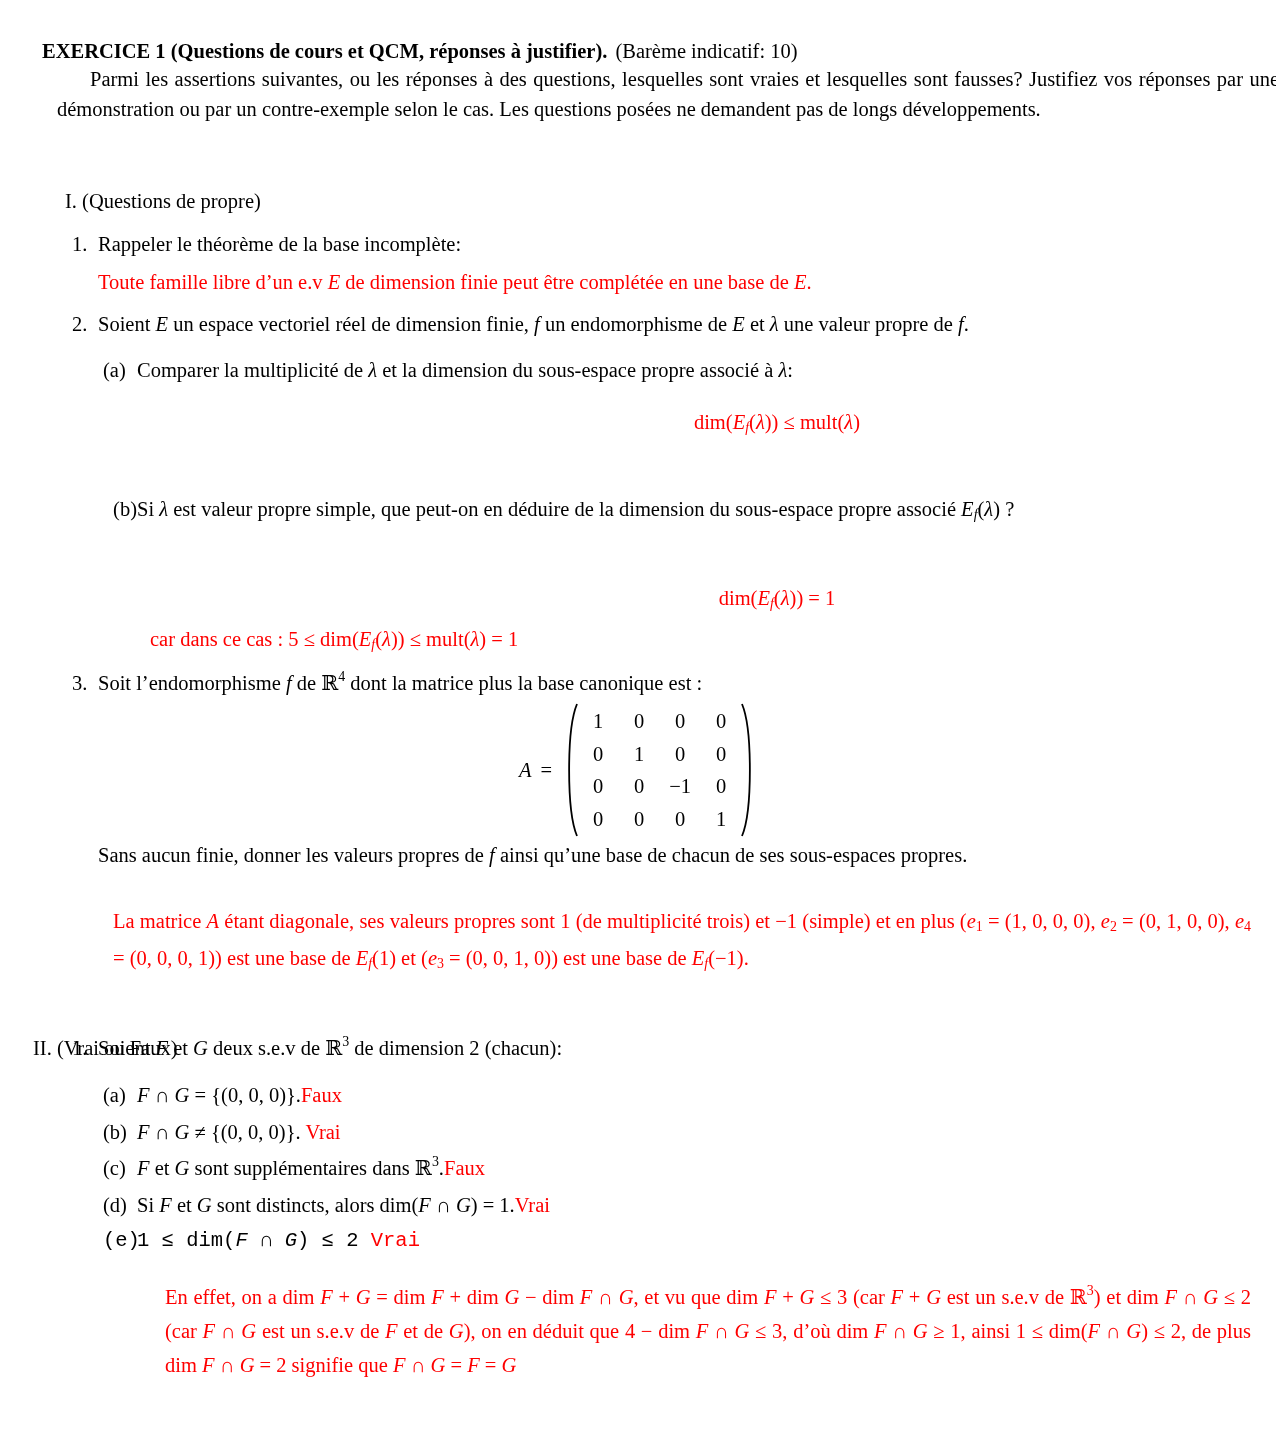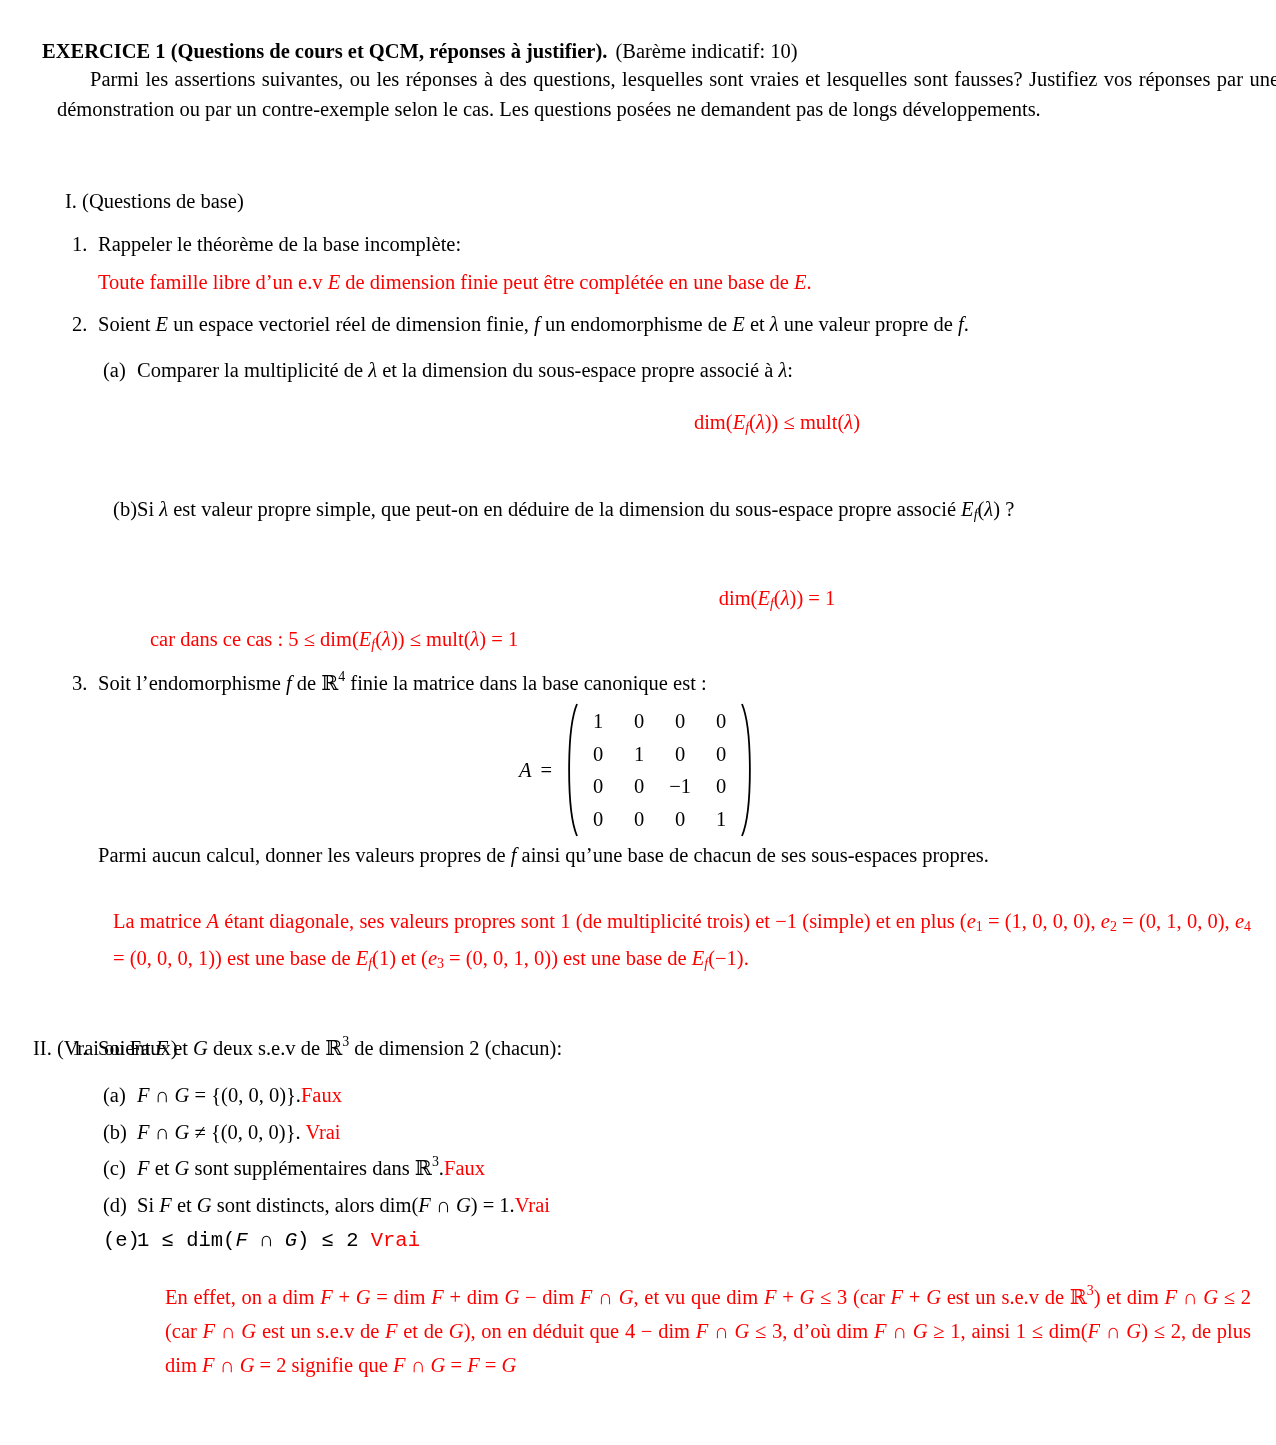--- a/index.html
+++ b/index.html
@@ -49,21 +49,21 @@
 </style>
 </head>
 <body>
 
 <div class="abs" style="top:14px; left:42px;margin-top:22px;">
   <span class="bold">EXERCICE 1 (Questions de cours et QCM, réponses à justifier).</span><span class="note">(Barème indicatif: 10)</span>
 </div>
 
 <div class="abs justify" style="top:64px; left:42px; width:1222px; text-indent:33px;">Parmi les assertions suivantes, ou les réponses à des questions, lesquelles sont vraies et lesquelles sont fausses? Justifiez vos réponses par une démonstration ou par un contre-exemple selon le cas. Les questions posées ne demandent pas de longs développements.</div>
 
-<div class="abs" style="top:186px; left:65px;">I. (Questions de base)</div>
+<div class="abs" style="top:186px; left:65px;">I. (Questions de propre)</div>
 
 <div class="abs" style="top:229px; left:72px;">
   <span class="label num-label">1.</span><span>Rappeler le théorème de la base incomplète:</span>
 </div>
 <div class="abs" style="top:267px; left:98px; width:1140px;"><span class="seg-r">Toute famille libre d’un e.v </span><span class="seg-ri">E</span><span class="seg-r"> de dimension finie peut être complétée en une base de </span><span class="seg-ri">E</span><span class="seg-r">.</span></div>
 
 <div class="abs" style="top:309px; left:72px;">
   <span class="label num-label">2.</span><span><span class="seg-n">Soient </span><span class="seg-i">E</span><span class="seg-n"> un espace vectoriel réel de dimension finie, </span><span class="seg-i">f</span><span class="seg-n"> un endomorphisme de </span><span class="seg-i">E</span><span class="seg-n"> et </span><span class="seg-i">λ</span><span class="seg-n"> une valeur propre de </span><span class="seg-i">f</span><span class="seg-n">.</span></span>
 </div>
 
@@ -72,21 +72,21 @@
 </div>
 <div class="abs center" style="top:407px; left:42px; width:1190px; padding-left:140px;"><span class="seg-r">dim(</span><span class="seg-ri">E</span><span class="seg-risub">f</span><span class="seg-r">(</span><span class="seg-ri">λ</span><span class="seg-r">)) ≤ mult(</span><span class="seg-ri">λ</span><span class="seg-r">)</span></div>
 
 <div class="abs" style="top:494px; left:103px;text-align:right;">
   <span class="label alpha-label">(b)</span><span><span class="seg-n">Si </span><span class="seg-i">λ</span><span class="seg-n"> est valeur propre simple, que peut-on en déduire de la dimension du sous-espace propre associé </span><span class="seg-i">E</span><span class="seg-isub">f</span><span class="seg-n">(</span><span class="seg-i">λ</span><span class="seg-n">) ?</span></span>
 </div>
 <div class="abs center" style="top:583px; left:42px; width:1190px; padding-left:140px;"><span class="seg-r">dim(</span><span class="seg-ri">E</span><span class="seg-risub">f</span><span class="seg-r">(</span><span class="seg-ri">λ</span><span class="seg-r">)) = 1</span></div>
 <div class="abs" style="top:624px; left:150px;"><span class="seg-r">car dans ce cas : 5 ≤ dim(</span><span class="seg-ri">E</span><span class="seg-risub">f</span><span class="seg-r">(</span><span class="seg-ri">λ</span><span class="seg-r">)) ≤ mult(</span><span class="seg-ri">λ</span><span class="seg-r">) = 1</span></div>
 
 <div class="abs" style="top:668px; left:72px;">
-  <span class="label num-label">3.</span><span><span class="seg-n">Soit l’endomorphisme </span><span class="seg-i">f</span><span class="seg-n"> de ℝ</span><span class="seg-sup">4</span><span class="seg-n"> finie la matrice dans la base canonique est :</span></span>
+  <span class="label num-label">3.</span><span><span class="seg-n">Soit l’endomorphisme </span><span class="seg-i">f</span><span class="seg-n"> de ℝ</span><span class="seg-sup">4</span><span class="seg-n"> dont la matrice plus la base canonique est :</span></span>
 </div>
 
 <div class="abs matrix-wrap" style="top:698px; left:0; width:1276px; height:144px;">
   <span class="seg-i">A</span>
   <span class="matrix-eq">=</span>
   <svg class="paren" width="18" height="138" viewBox="0 0 18 138" aria-hidden="true">
     <path d="M15 3 C 4.5 28, 4.5 110, 15 135" fill="none" stroke="#000" stroke-width="1.8"></path>
   </svg>
   <div class="matrix-grid">
     <span>1</span>
@@ -104,21 +104,21 @@
     <span>0</span>
     <span>0</span>
     <span>0</span>
     <span>1</span>
   </div>
   <svg class="paren" width="18" height="138" viewBox="0 0 18 138" aria-hidden="true">
     <path d="M3 3 C 13.5 28, 13.5 110, 3 135" fill="none" stroke="#000" stroke-width="1.8"></path>
   </svg>
 </div>
 
-<div class="abs" style="top:840px; left:98px; width:1140px;"><span class="seg-n">Parmi aucun calcul, donner les valeurs propres de </span><span class="seg-i">f</span><span class="seg-n"> ainsi qu’une base de chacun de ses sous-espaces propres.</span></div>
+<div class="abs" style="top:840px; left:98px; width:1140px;"><span class="seg-n">Sans aucun finie, donner les valeurs propres de </span><span class="seg-i">f</span><span class="seg-n"> ainsi qu’une base de chacun de ses sous-espaces propres.</span></div>
 
 <div class="abs justify" style="top:903px; left:98px; width:1138px; line-height:37px;"><span class="seg-r">La matrice </span><span class="seg-ri">A</span><span class="seg-r"> étant diagonale, ses valeurs propres sont 1 (de multiplicité trois) et −1 (simple) et en plus (</span><span class="seg-ri">e</span><span class="seg-rsub">1</span><span class="seg-r"> = (1, 0, 0, 0), </span><span class="seg-ri">e</span><span class="seg-rsub">2</span><span class="seg-r"> = (0, 1, 0, 0), </span><span class="seg-ri">e</span><span class="seg-rsub">4</span><span class="seg-r"> = (0, 0, 0, 1)) est une base de </span><span class="seg-ri">E</span><span class="seg-risub">f</span><span class="seg-r">(1) et (</span><span class="seg-ri">e</span><span class="seg-rsub">3</span><span class="seg-r"> = (0, 0, 1, 0)) est une base de </span><span class="seg-ri">E</span><span class="seg-risub">f</span><span class="seg-r">(−1).</span></div>
 
 <div class="abs" style="top:985px; left:33px;margin-top:48px;">II. (Vrai ou Faux)</div>
 
 <div class="abs" style="top:1033px; left:72px;">
   <span class="label num-label">1.</span><span><span class="seg-n">Soient </span><span class="seg-i">F</span><span class="seg-n"> et </span><span class="seg-i">G</span><span class="seg-n"> deux s.e.v de ℝ</span><span class="seg-sup">3</span><span class="seg-n"> de dimension 2 (chacun):</span></span>
 </div>
 
 <div class="abs" style="top:1080px; left:103px;">

